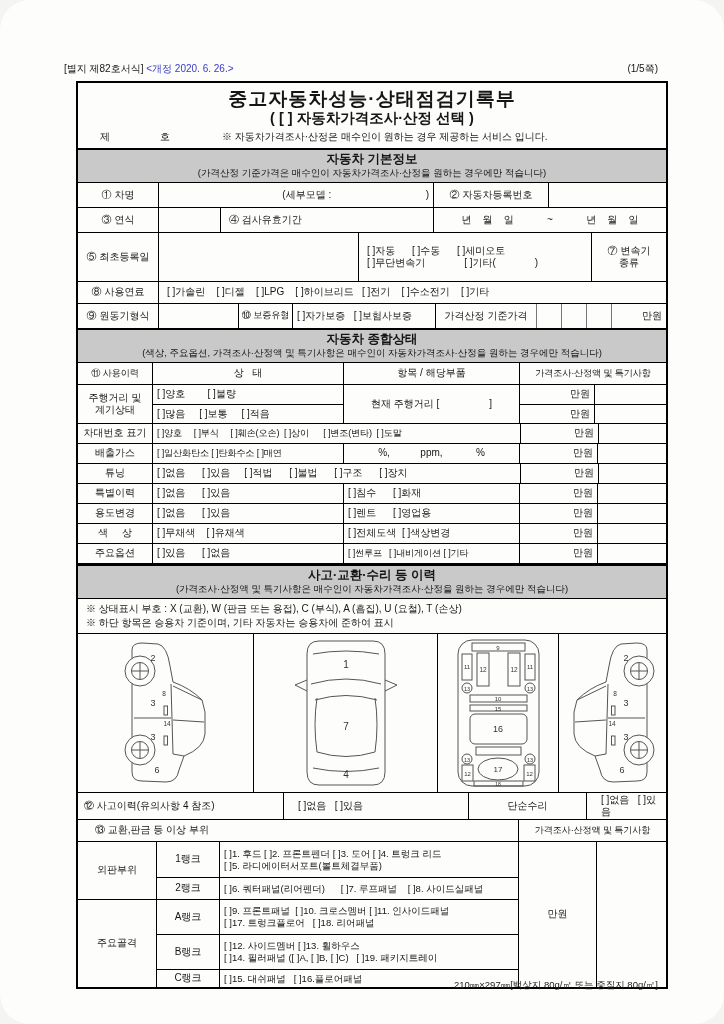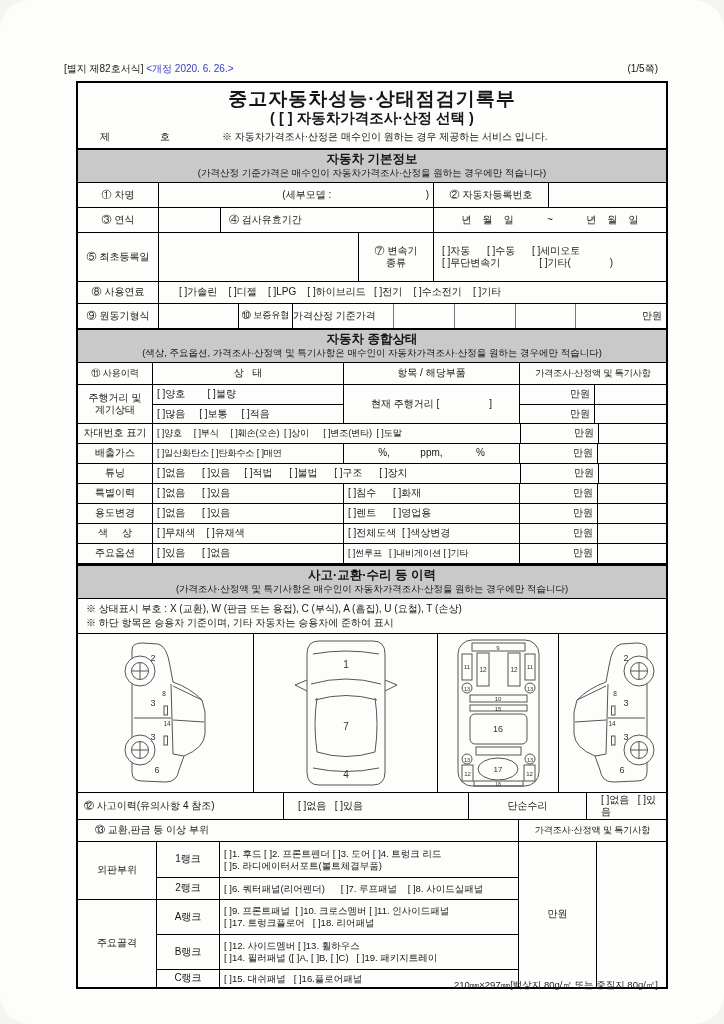--- a/index.html
+++ b/index.html
@@ -27,21 +27,21 @@
   .srow { display:flex; border-bottom:1px solid #000; flex:1; align-items:stretch; }
   .srow:last-child { border-bottom:none; }
   .sc { border-left:1px solid #000; padding:1px 4px; display:flex; align-items:center; white-space:pre-wrap; box-sizing:border-box; line-height:1.25; }
   .sc:first-child { border-left:none; }
   .grow { flex:1; }
   .tight { font-size:9.2px; letter-spacing:-0.2px; }
   .sm { font-size:9.5px; }
   .notes { border-bottom:1px solid #000; padding:3px 8px; font-size:10px; line-height:14px; }
   .pbar { display:flex; align-items:center; flex:1; align-self:stretch; }
   .psp { border-left:1px solid #777; align-self:stretch; flex:1; }
-  .plabel { width:100px; }
+  .plabel { width:100px; text-align:center; }
   .punit { padding:0 4px 0 6px; }
   .footer { position:absolute; top:979px; left:64px; width:594px; text-align:right; font-size:9.5px; color:#222; }
   svg { display:block; }
   svg path, svg rect, svg circle, svg ellipse, svg line { fill:none; stroke:#555; stroke-width:1; }
   svg .wh { fill:#fdfdfb; }
   svg text { fill:#333; stroke:none; font-family:"Liberation Sans",sans-serif; }
 </style>
 </head>
 <body>
 
@@ -81,33 +81,34 @@
       <div class="fc" style="width:213px;padding-left:8px">④ 검사유효기간</div>
       <div class="fc grow ctr">년    월    일            ~            년    월    일</div>
     </div>
     <div class="fr" style="height:48px">
       <div class="stk first" style="width:280px">
         <div class="srow">
           <div class="sc ctr" style="width:80px">⑤ 최초등록일</div>
           <div class="sc grow"></div>
         </div>
       </div>
+      <div class="fc grow" style="padding-left:8px">[ ]자동      [ ]수동      [ ]세미오토
+[ ]무단변속기              [ ]기타(              )</div>
       <div class="fc ctr" style="width:75px">⑦ 변속기
 종류</div>
-      <div class="fc grow" style="padding-left:8px">[ ]자동      [ ]수동      [ ]세미오토
-[ ]무단변속기              [ ]기타(              )</div>
     </div>
     <div class="fr" style="height:21px">
       <div class="fc ctr" style="width:80px">⑧ 사용연료</div>
-      <div class="fc grow" style="padding-left:20px">[ ]가솔린    [ ]디젤    [ ]LPG    [ ]하이브리드   [ ]전기    [ ]수소전기    [ ]기타</div>
+      <div class="fc grow" style="padding-left:8px">[ ]가솔린    [ ]디젤    [ ]LPG    [ ]하이브리드   [ ]전기    [ ]수소전기    [ ]기타</div>
     </div>
     <div class="fr noline" style="height:24px">
       <div class="fc ctr" style="width:80px">⑨ 원동기형식</div>
       <div class="fc" style="width:80px"></div>
       <div class="fc ctr tight" style="width:54px;padding:1px 2px">⑩ 보증유형</div>
+      <div class="fc" style="width:143px">[ ]자가보증   [ ]보험사보증</div>
       <div class="fc grow" style="padding:0">
         <div class="pbar">
           <div class="plabel">가격산정 기준가격</div>
           <div class="psp"></div>
           <div class="psp"></div>
           <div class="psp"></div>
           <div class="psp"></div>
           <div class="punit">만원</div>
         </div>
       </div>

